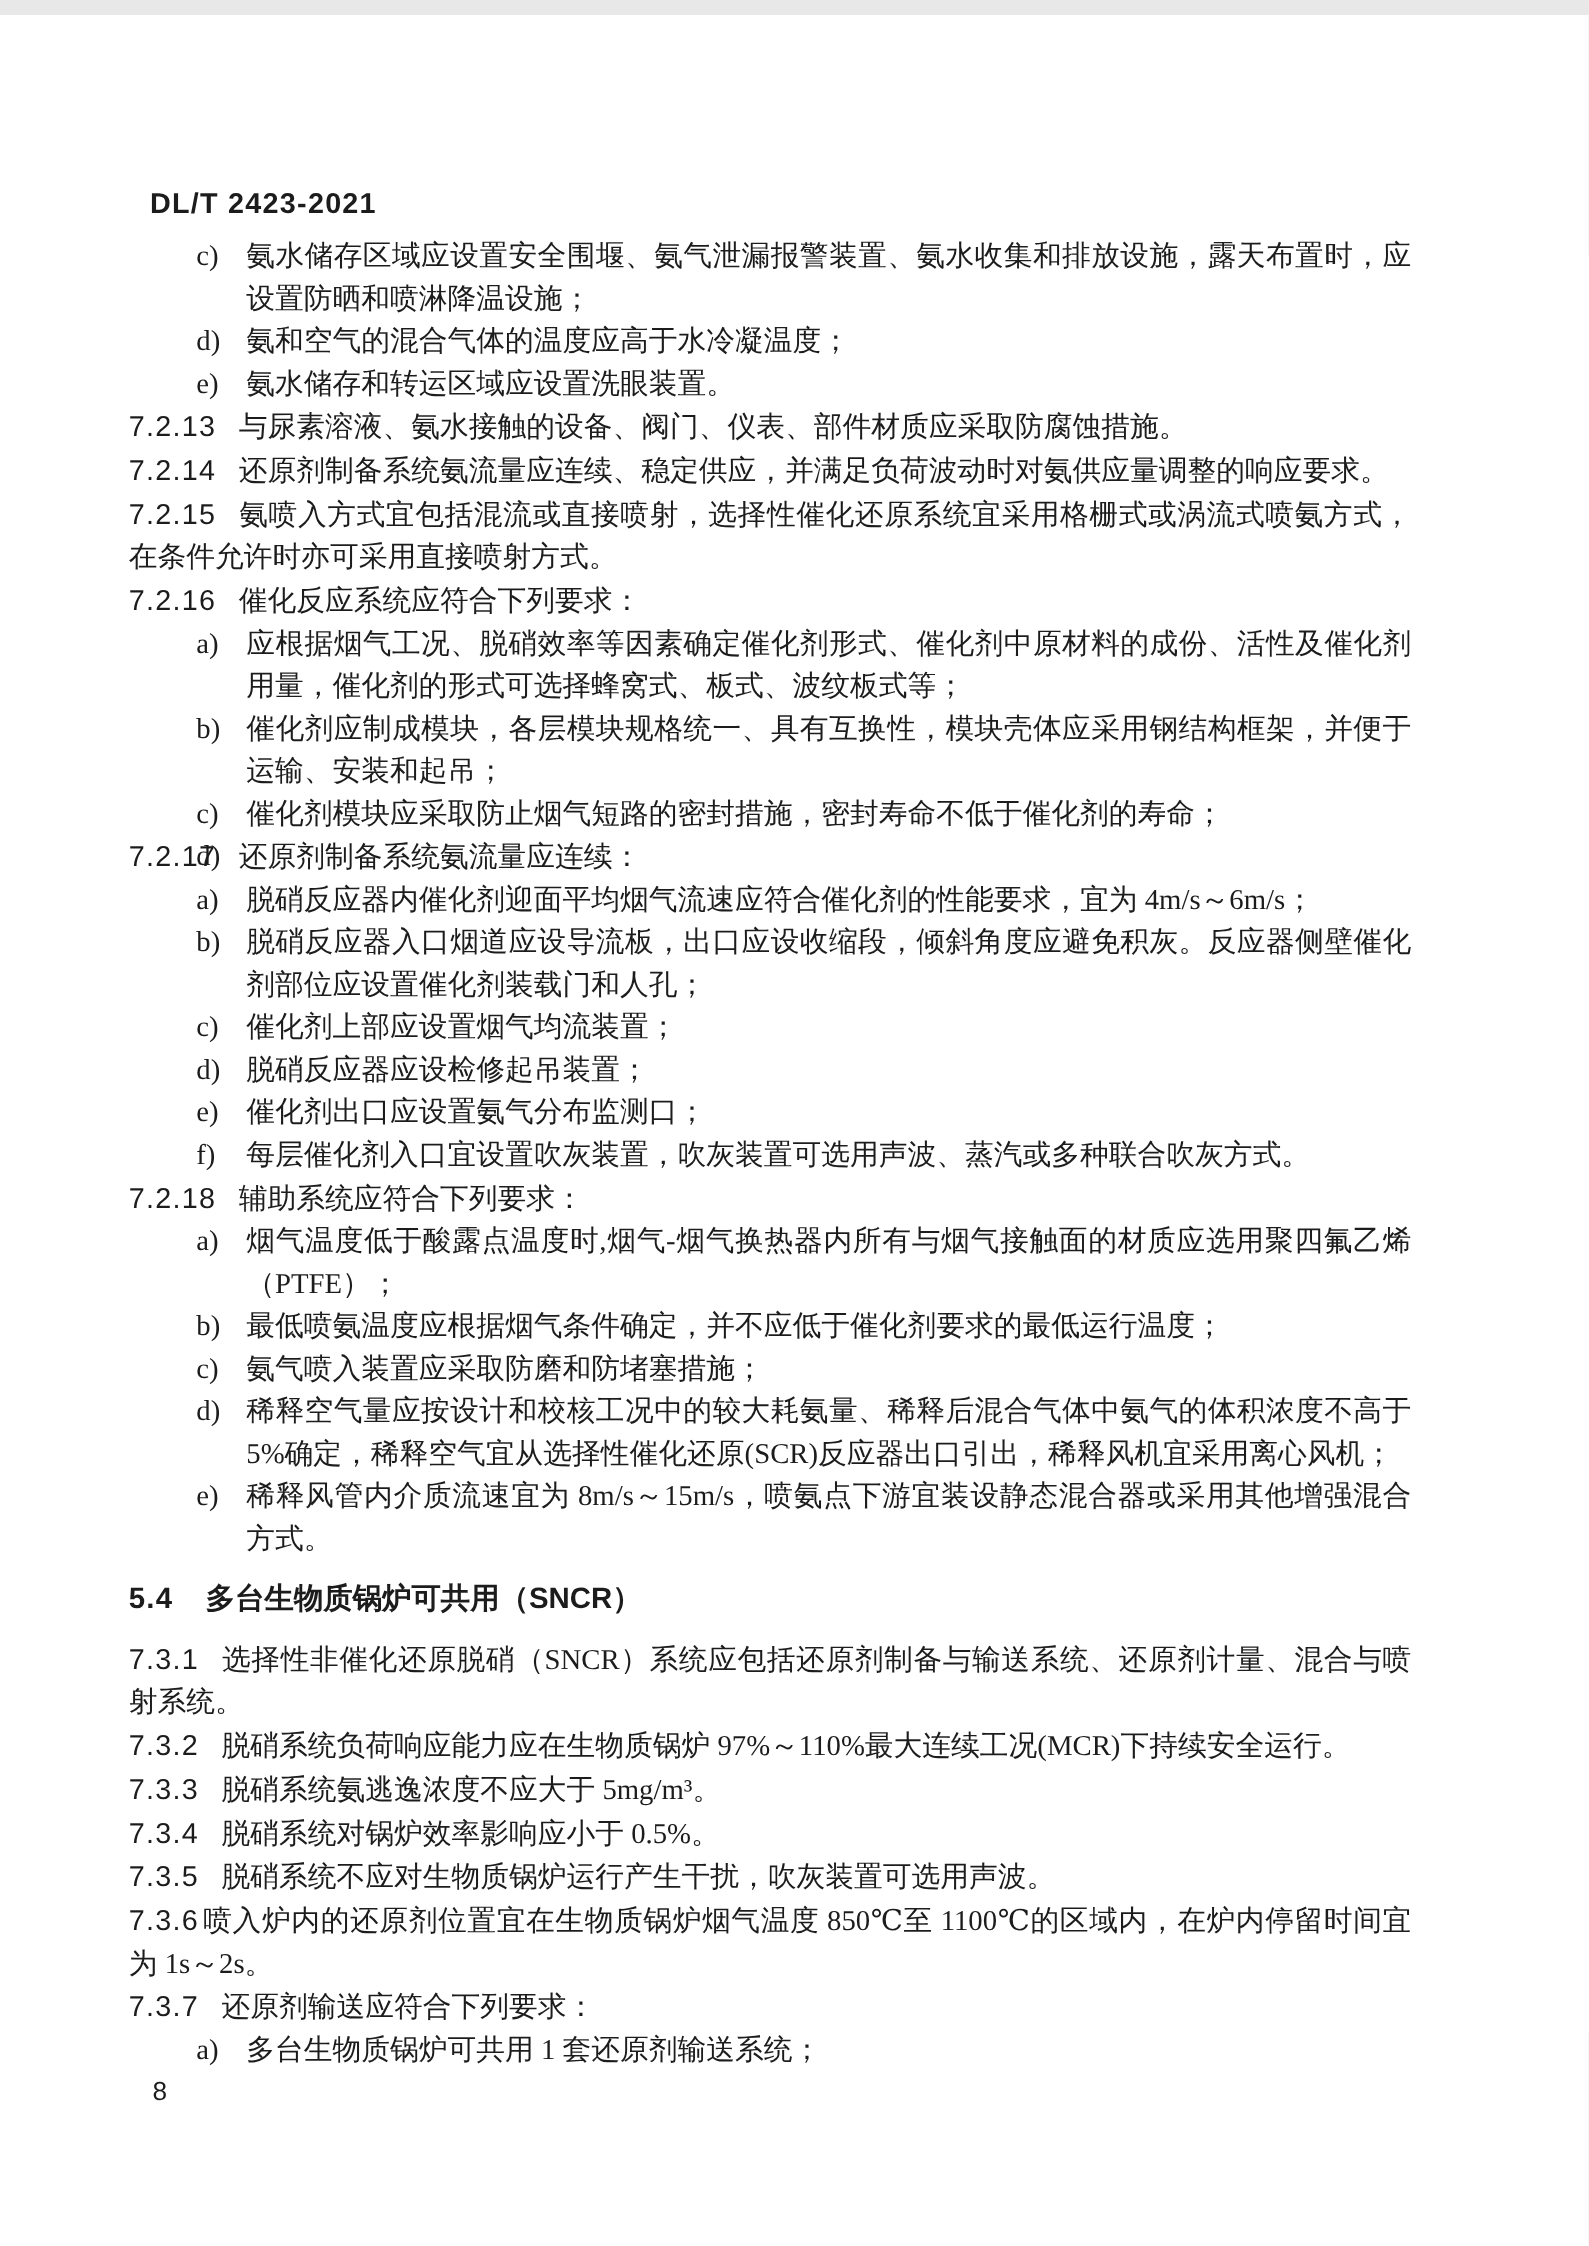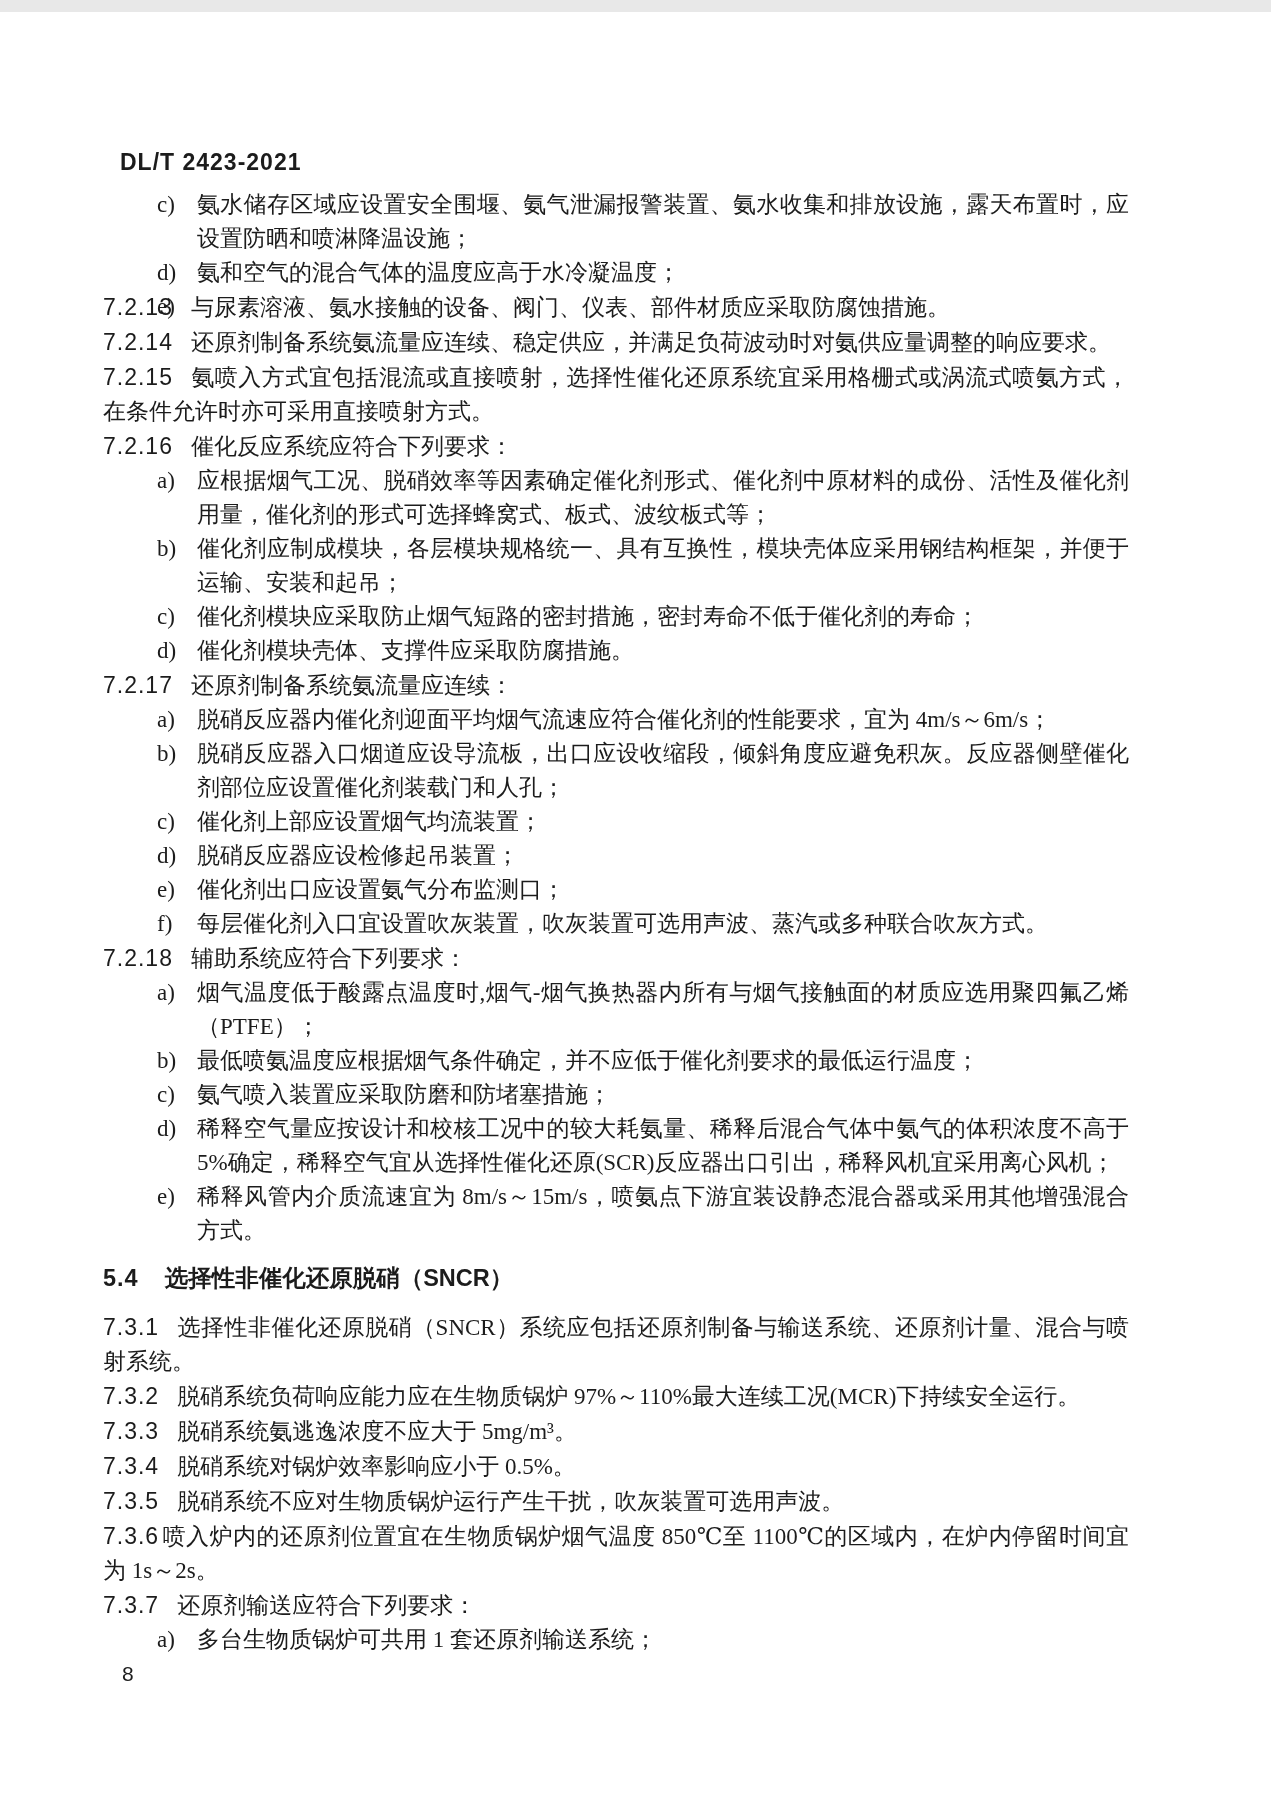--- a/index.html
+++ b/index.html
@@ -80,43 +80,43 @@
 </style>
 </head>
 <body>
 
 <div class="page">
   <div class="doc-header">DL/T 2423-2021</div>
 
   <div class="content" id="doc-content">
       <p class="letter"><span class="lbl">c)</span><span class="txt">氨水储存区域应设置安全围堰、氨气泄漏报警装置、氨水收集和排放设施，露天布置时，应设置防晒和喷淋降温设施；</span></p>
       <p class="letter"><span class="lbl">d)</span><span class="txt">氨和空气的混合气体的温度应高于水冷凝温度；</span></p>
-      <p class="letter"><span class="lbl">e)</span></p>
+      <p class="letter"><span class="lbl">e)</span><span class="txt">氨水储存和转运区域应设置洗眼装置。</span></p>
       <p class="clause"><span class="num">7.2.13</span><span class="txt">与尿素溶液、氨水接触的设备、阀门、仪表、部件材质应采取防腐蚀措施。</span></p>
       <p class="clause"><span class="num">7.2.14</span><span class="txt">还原剂制备系统氨流量应连续、稳定供应，并满足负荷波动时对氨供应量调整的响应要求。</span></p>
       <p class="clause"><span class="num">7.2.15</span><span class="txt">氨喷入方式宜包括混流或直接喷射，选择性催化还原系统宜采用格栅式或涡流式喷氨方式，在条件允许时亦可采用直接喷射方式。</span></p>
       <p class="clause"><span class="num">7.2.16</span><span class="txt">催化反应系统应符合下列要求：</span></p>
       <p class="letter"><span class="lbl">a)</span><span class="txt">应根据烟气工况、脱硝效率等因素确定催化剂形式、催化剂中原材料的成份、活性及催化剂用量，催化剂的形式可选择蜂窝式、板式、波纹板式等；</span></p>
       <p class="letter"><span class="lbl">b)</span><span class="txt">催化剂应制成模块，各层模块规格统一、具有互换性，模块壳体应采用钢结构框架，并便于运输、安装和起吊；</span></p>
       <p class="letter"><span class="lbl">c)</span><span class="txt">催化剂模块应采取防止烟气短路的密封措施，密封寿命不低于催化剂的寿命；</span></p>
-      <p class="letter"><span class="lbl">d)</span><span class="txt">催化剂模块壳体、支撑件应采取防腐措施。</span></p>
+      <p class="letter"><span class="lbl">d)</span></p>
       <p class="clause"><span class="num">7.2.17</span><span class="txt">还原剂制备系统氨流量应连续：</span></p>
       <p class="letter"><span class="lbl">a)</span><span class="txt">脱硝反应器内催化剂迎面平均烟气流速应符合催化剂的性能要求，宜为 4m/s～6m/s；</span></p>
       <p class="letter"><span class="lbl">b)</span><span class="txt">脱硝反应器入口烟道应设导流板，出口应设收缩段，倾斜角度应避免积灰。反应器侧壁催化剂部位应设置催化剂装载门和人孔；</span></p>
       <p class="letter"><span class="lbl">c)</span><span class="txt">催化剂上部应设置烟气均流装置；</span></p>
       <p class="letter"><span class="lbl">d)</span><span class="txt">脱硝反应器应设检修起吊装置；</span></p>
       <p class="letter"><span class="lbl">e)</span><span class="txt">催化剂出口应设置氨气分布监测口；</span></p>
       <p class="letter"><span class="lbl">f)</span><span class="txt">每层催化剂入口宜设置吹灰装置，吹灰装置可选用声波、蒸汽或多种联合吹灰方式。</span></p>
       <p class="clause"><span class="num">7.2.18</span><span class="txt">辅助系统应符合下列要求：</span></p>
       <p class="letter"><span class="lbl">a)</span><span class="txt">烟气温度低于酸露点温度时,烟气-烟气换热器内所有与烟气接触面的材质应选用聚四氟乙烯（PTFE）；</span></p>
       <p class="letter"><span class="lbl">b)</span><span class="txt">最低喷氨温度应根据烟气条件确定，并不应低于催化剂要求的最低运行温度；</span></p>
       <p class="letter"><span class="lbl">c)</span><span class="txt">氨气喷入装置应采取防磨和防堵塞措施；</span></p>
       <p class="letter"><span class="lbl">d)</span><span class="txt">稀释空气量应按设计和校核工况中的较大耗氨量、稀释后混合气体中氨气的体积浓度不高于5%确定，稀释空气宜从选择性催化还原(SCR)反应器出口引出，稀释风机宜采用离心风机；</span></p>
       <p class="letter"><span class="lbl">e)</span><span class="txt">稀释风管内介质流速宜为 8m/s～15m/s，喷氨点下游宜装设静态混合器或采用其他增强混合方式。</span></p>
-      <h2 class="heading"><span class="h-num">5.4</span><span class="h-txt">选择性非催化还原脱硝（SNCR）</span></h2>
+      <h2 class="heading"><span class="h-num">5.4</span><span class="h-txt">多台生物质锅炉可共用（SNCR）</span></h2>
       <p class="clause"><span class="num">7.3.1</span><span class="txt">选择性非催化还原脱硝（SNCR）系统应包括还原剂制备与输送系统、还原剂计量、混合与喷射系统。</span></p>
       <p class="clause"><span class="num">7.3.2</span><span class="txt">脱硝系统负荷响应能力应在生物质锅炉 97%～110%最大连续工况(MCR)下持续安全运行。</span></p>
       <p class="clause"><span class="num">7.3.3</span><span class="txt">脱硝系统氨逃逸浓度不应大于 5mg/m³。</span></p>
       <p class="clause"><span class="num">7.3.4</span><span class="txt">脱硝系统对锅炉效率影响应小于 0.5%。</span></p>
       <p class="clause"><span class="num">7.3.5</span><span class="txt">脱硝系统不应对生物质锅炉运行产生干扰，吹灰装置可选用声波。</span></p>
       <p class="clause tight"><span class="num">7.3.6</span><span class="txt">喷入炉内的还原剂位置宜在生物质锅炉烟气温度 850℃至 1100℃的区域内，在炉内停留时间宜为 1s～2s。</span></p>
       <p class="clause"><span class="num">7.3.7</span><span class="txt">还原剂输送应符合下列要求：</span></p>
       <p class="letter"><span class="lbl">a)</span><span class="txt">多台生物质锅炉可共用 1 套还原剂输送系统；</span></p>
     </div>
 

